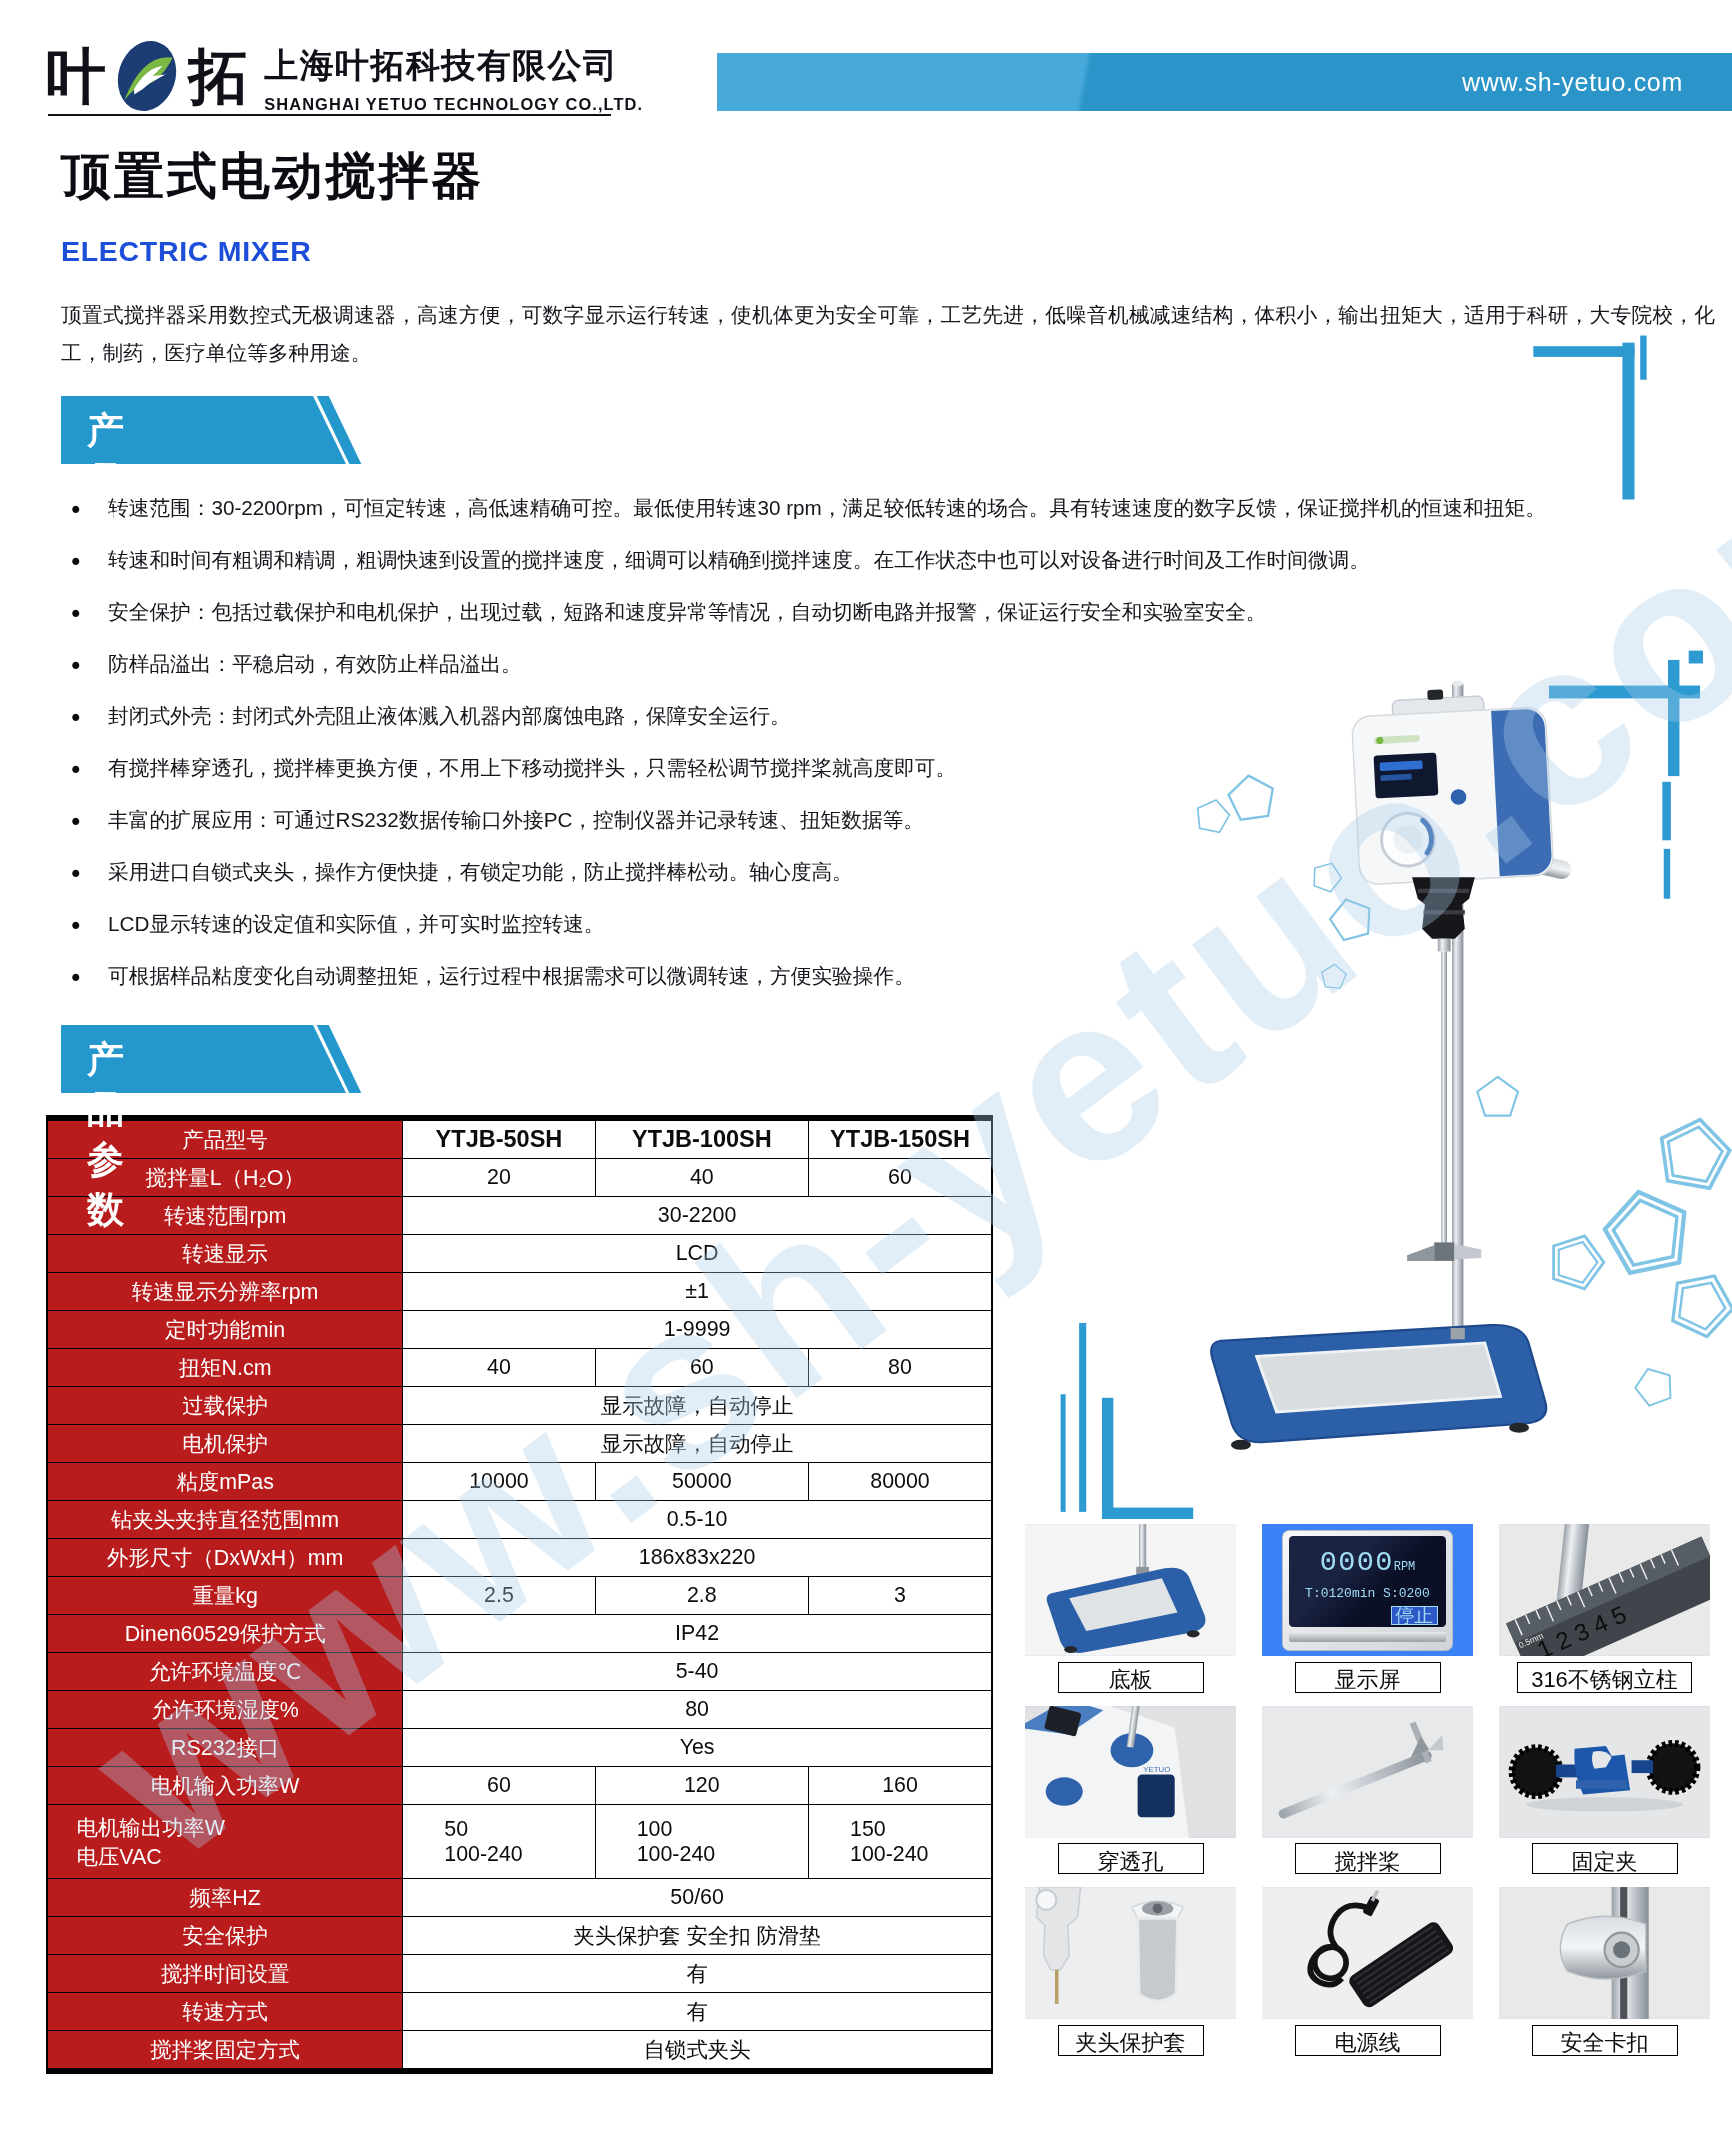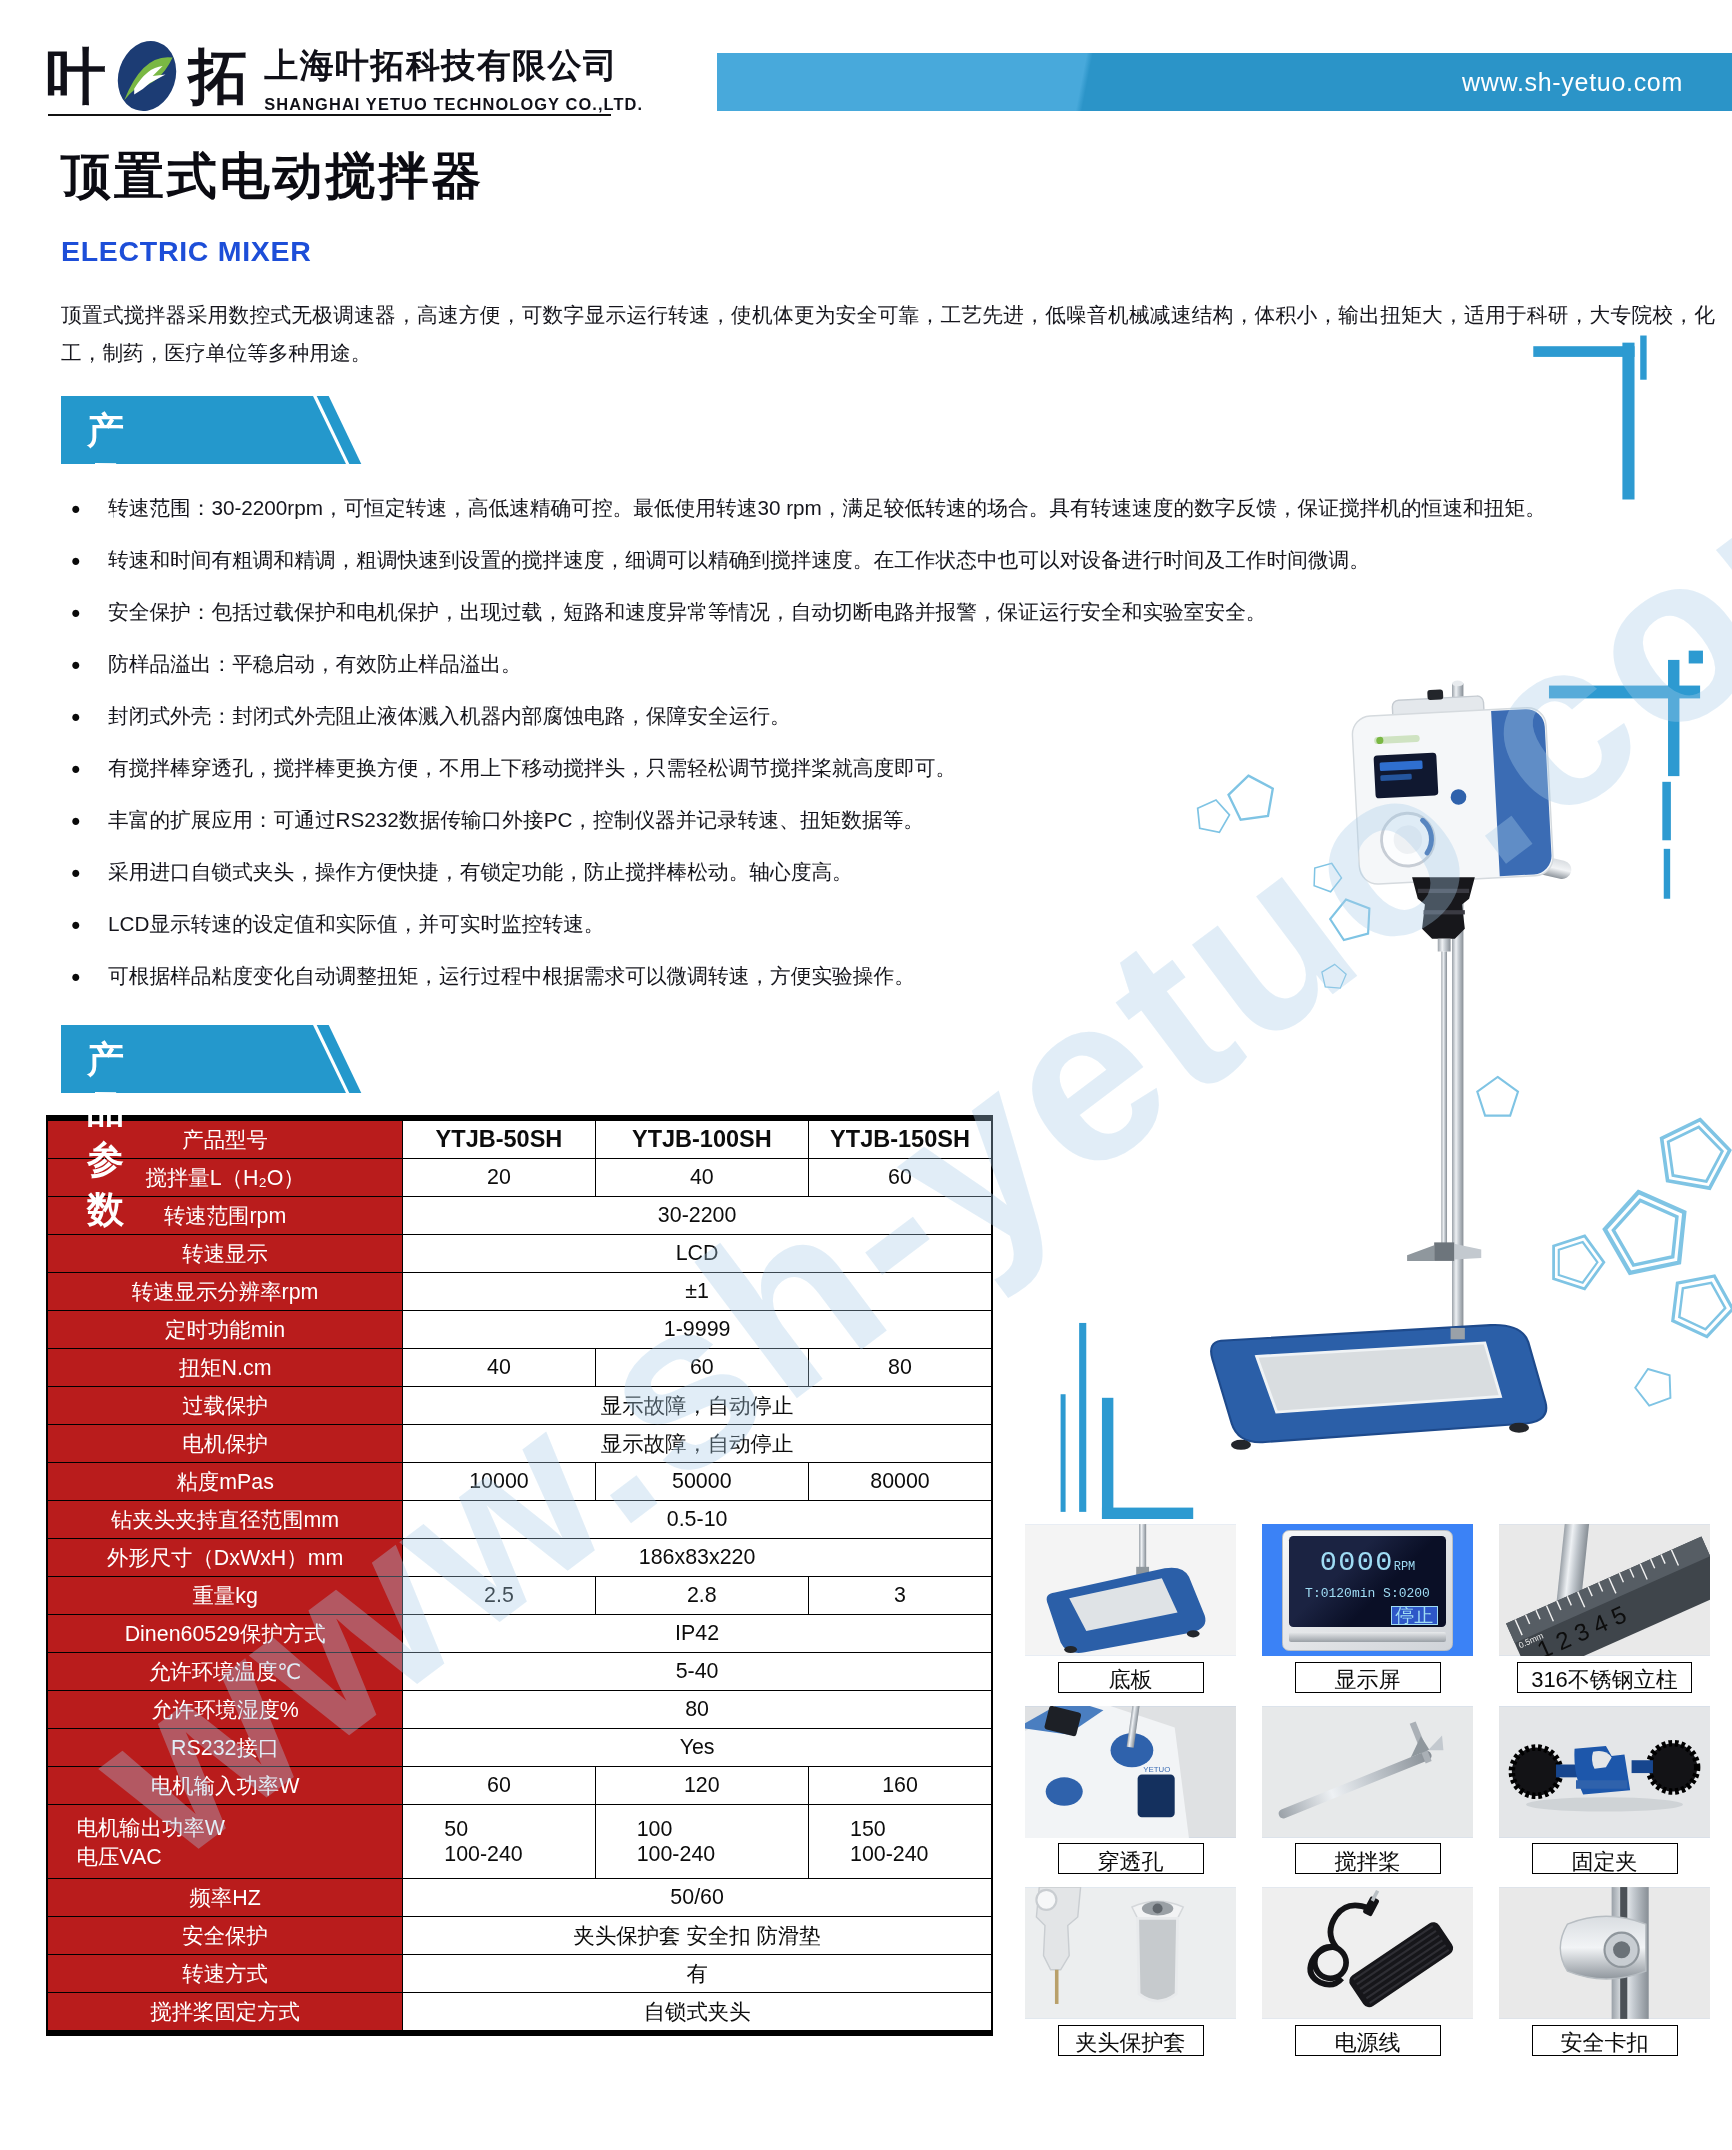--- a/index.html
+++ b/index.html
@@ -225,20 +225,24 @@
       <td>150
 100-240</td>
     </tr>
     <tr>
       <th class="lbl">频率HZ</th>
       <td colspan="3">50/60</td>
     </tr>
     <tr>
       <th class="lbl">安全保护</th>
       <td colspan="3">夹头保护套 安全扣 防滑垫</td>
+    </tr>
+    <tr>
+      <th class="lbl">搅拌时间设置</th>
+      <td colspan="3">有</td>
     </tr>
     <tr>
       <th class="lbl">转速方式</th>
       <td colspan="3">有</td>
     </tr>
     <tr>
       <th class="lbl">搅拌桨固定方式</th>
       <td colspan="3">自锁式夹头</td>
     </tr>
   </tbody>

